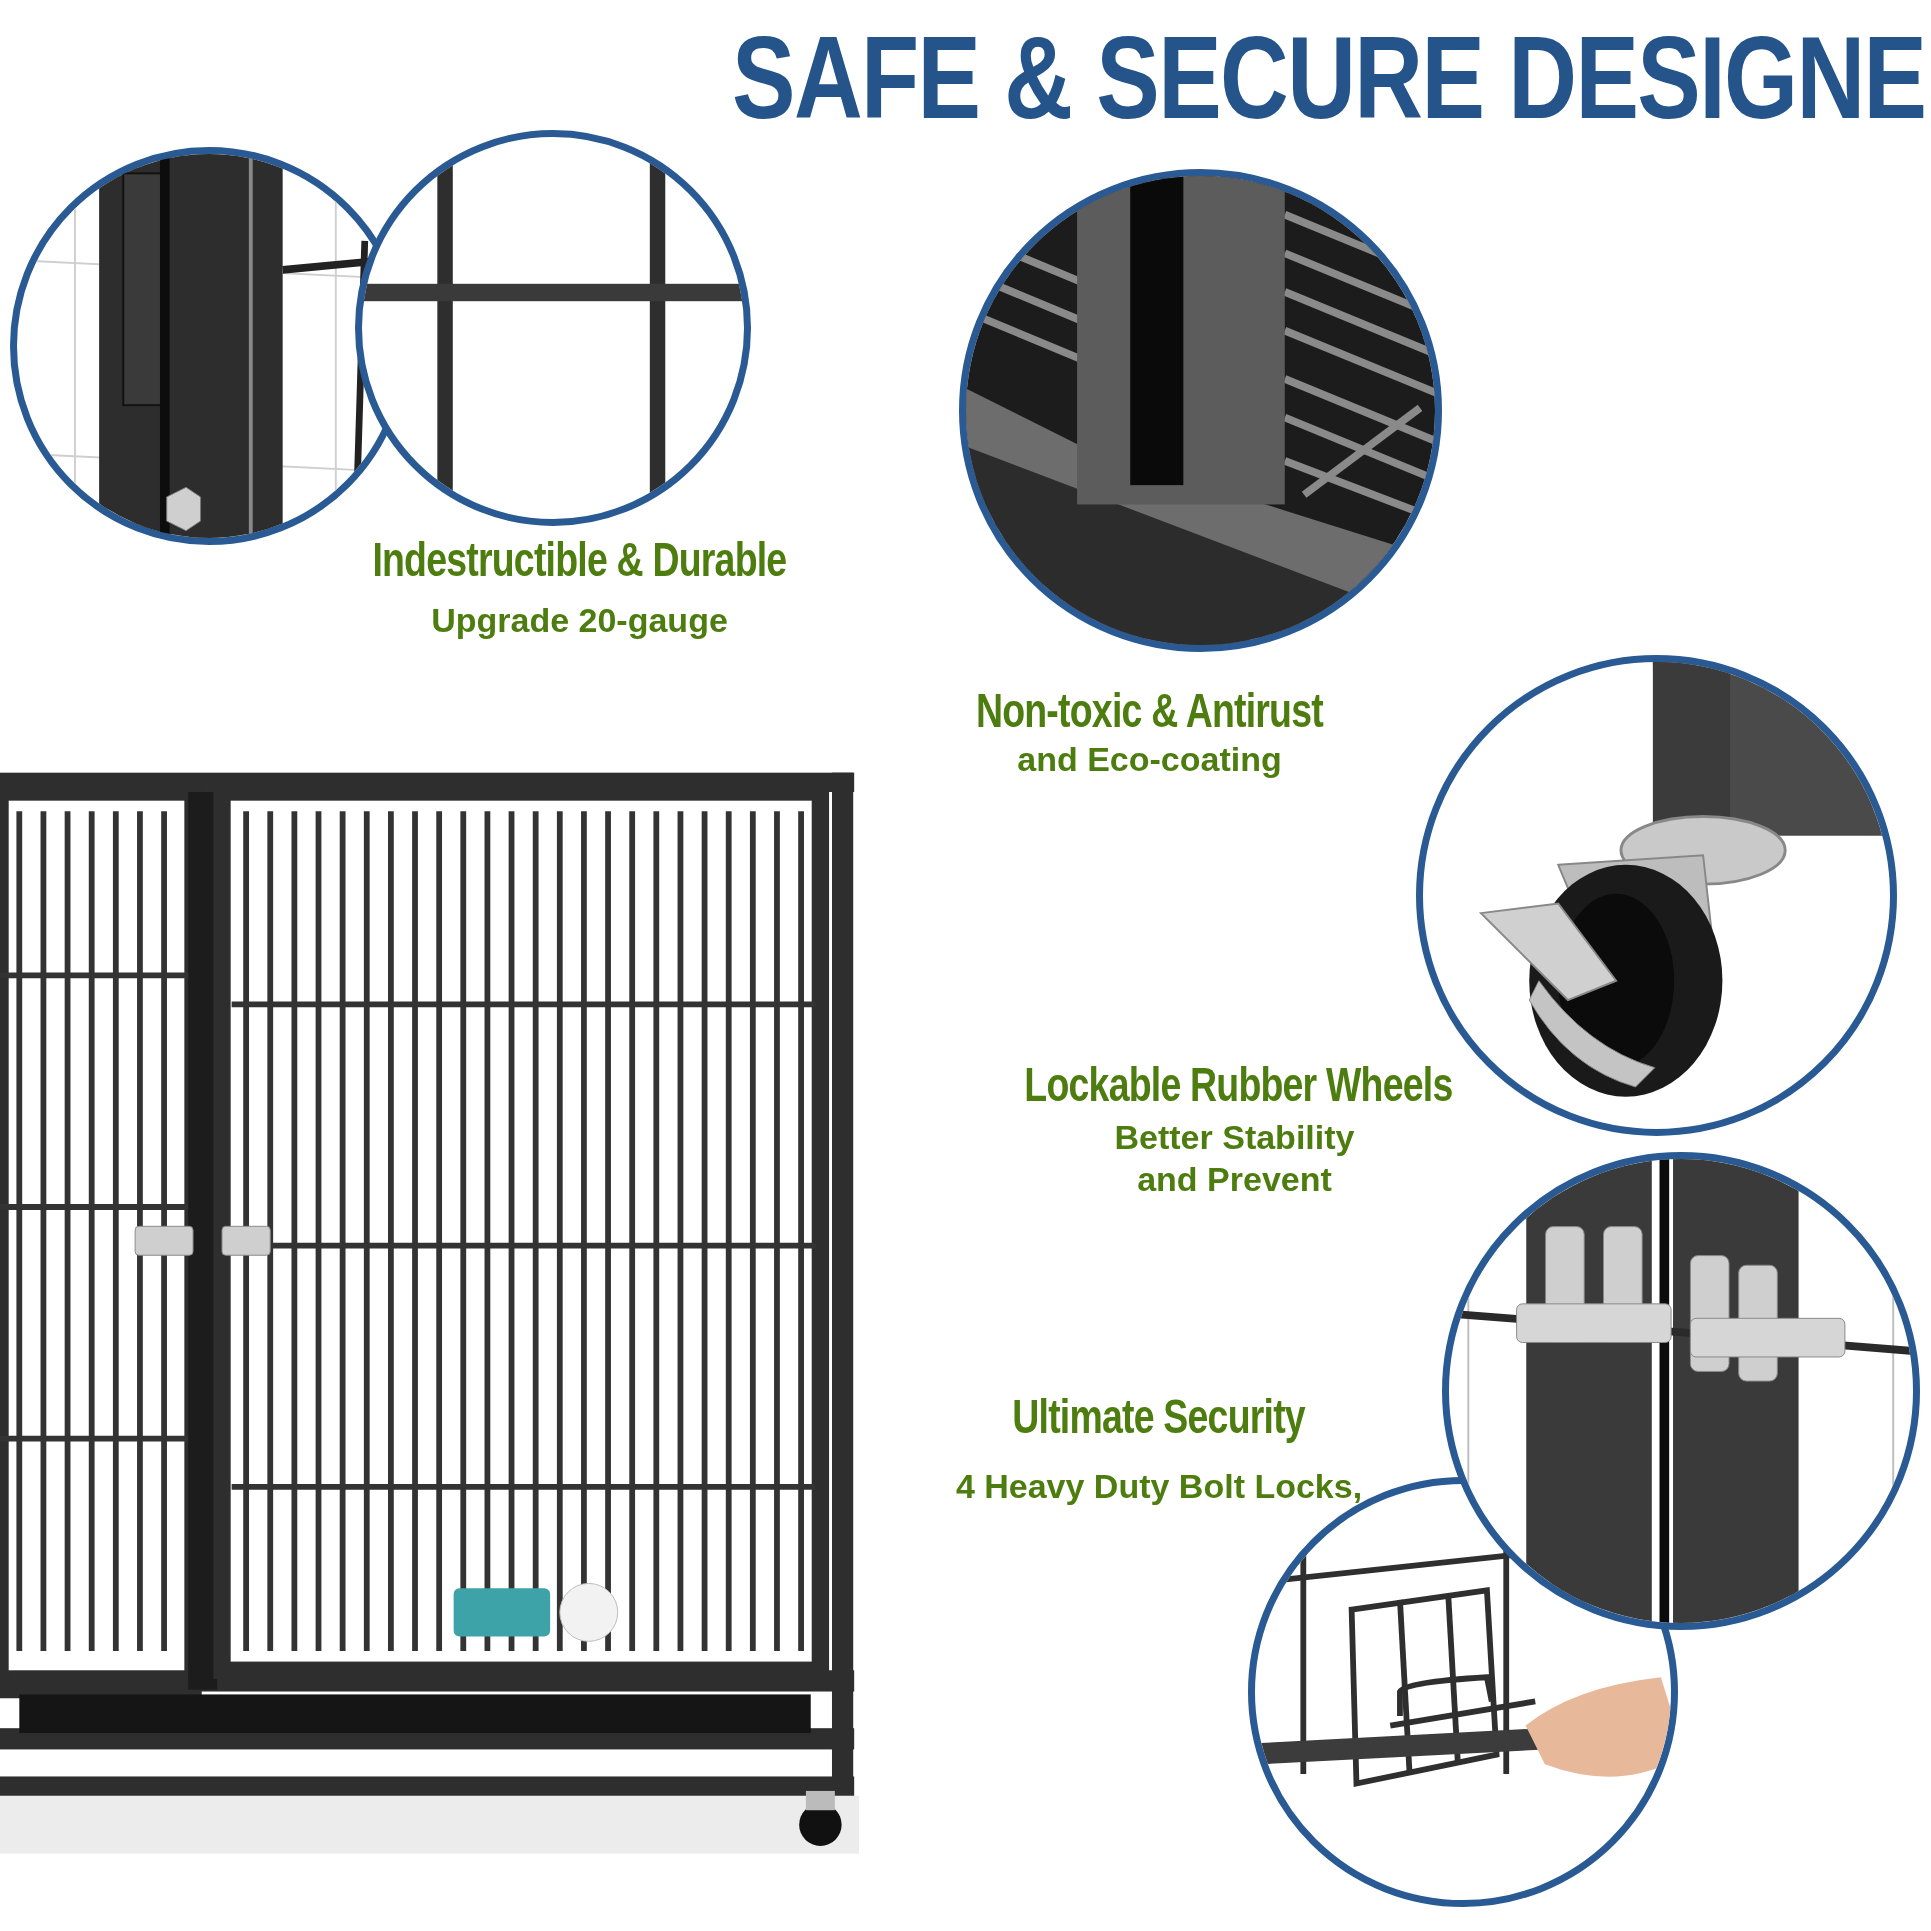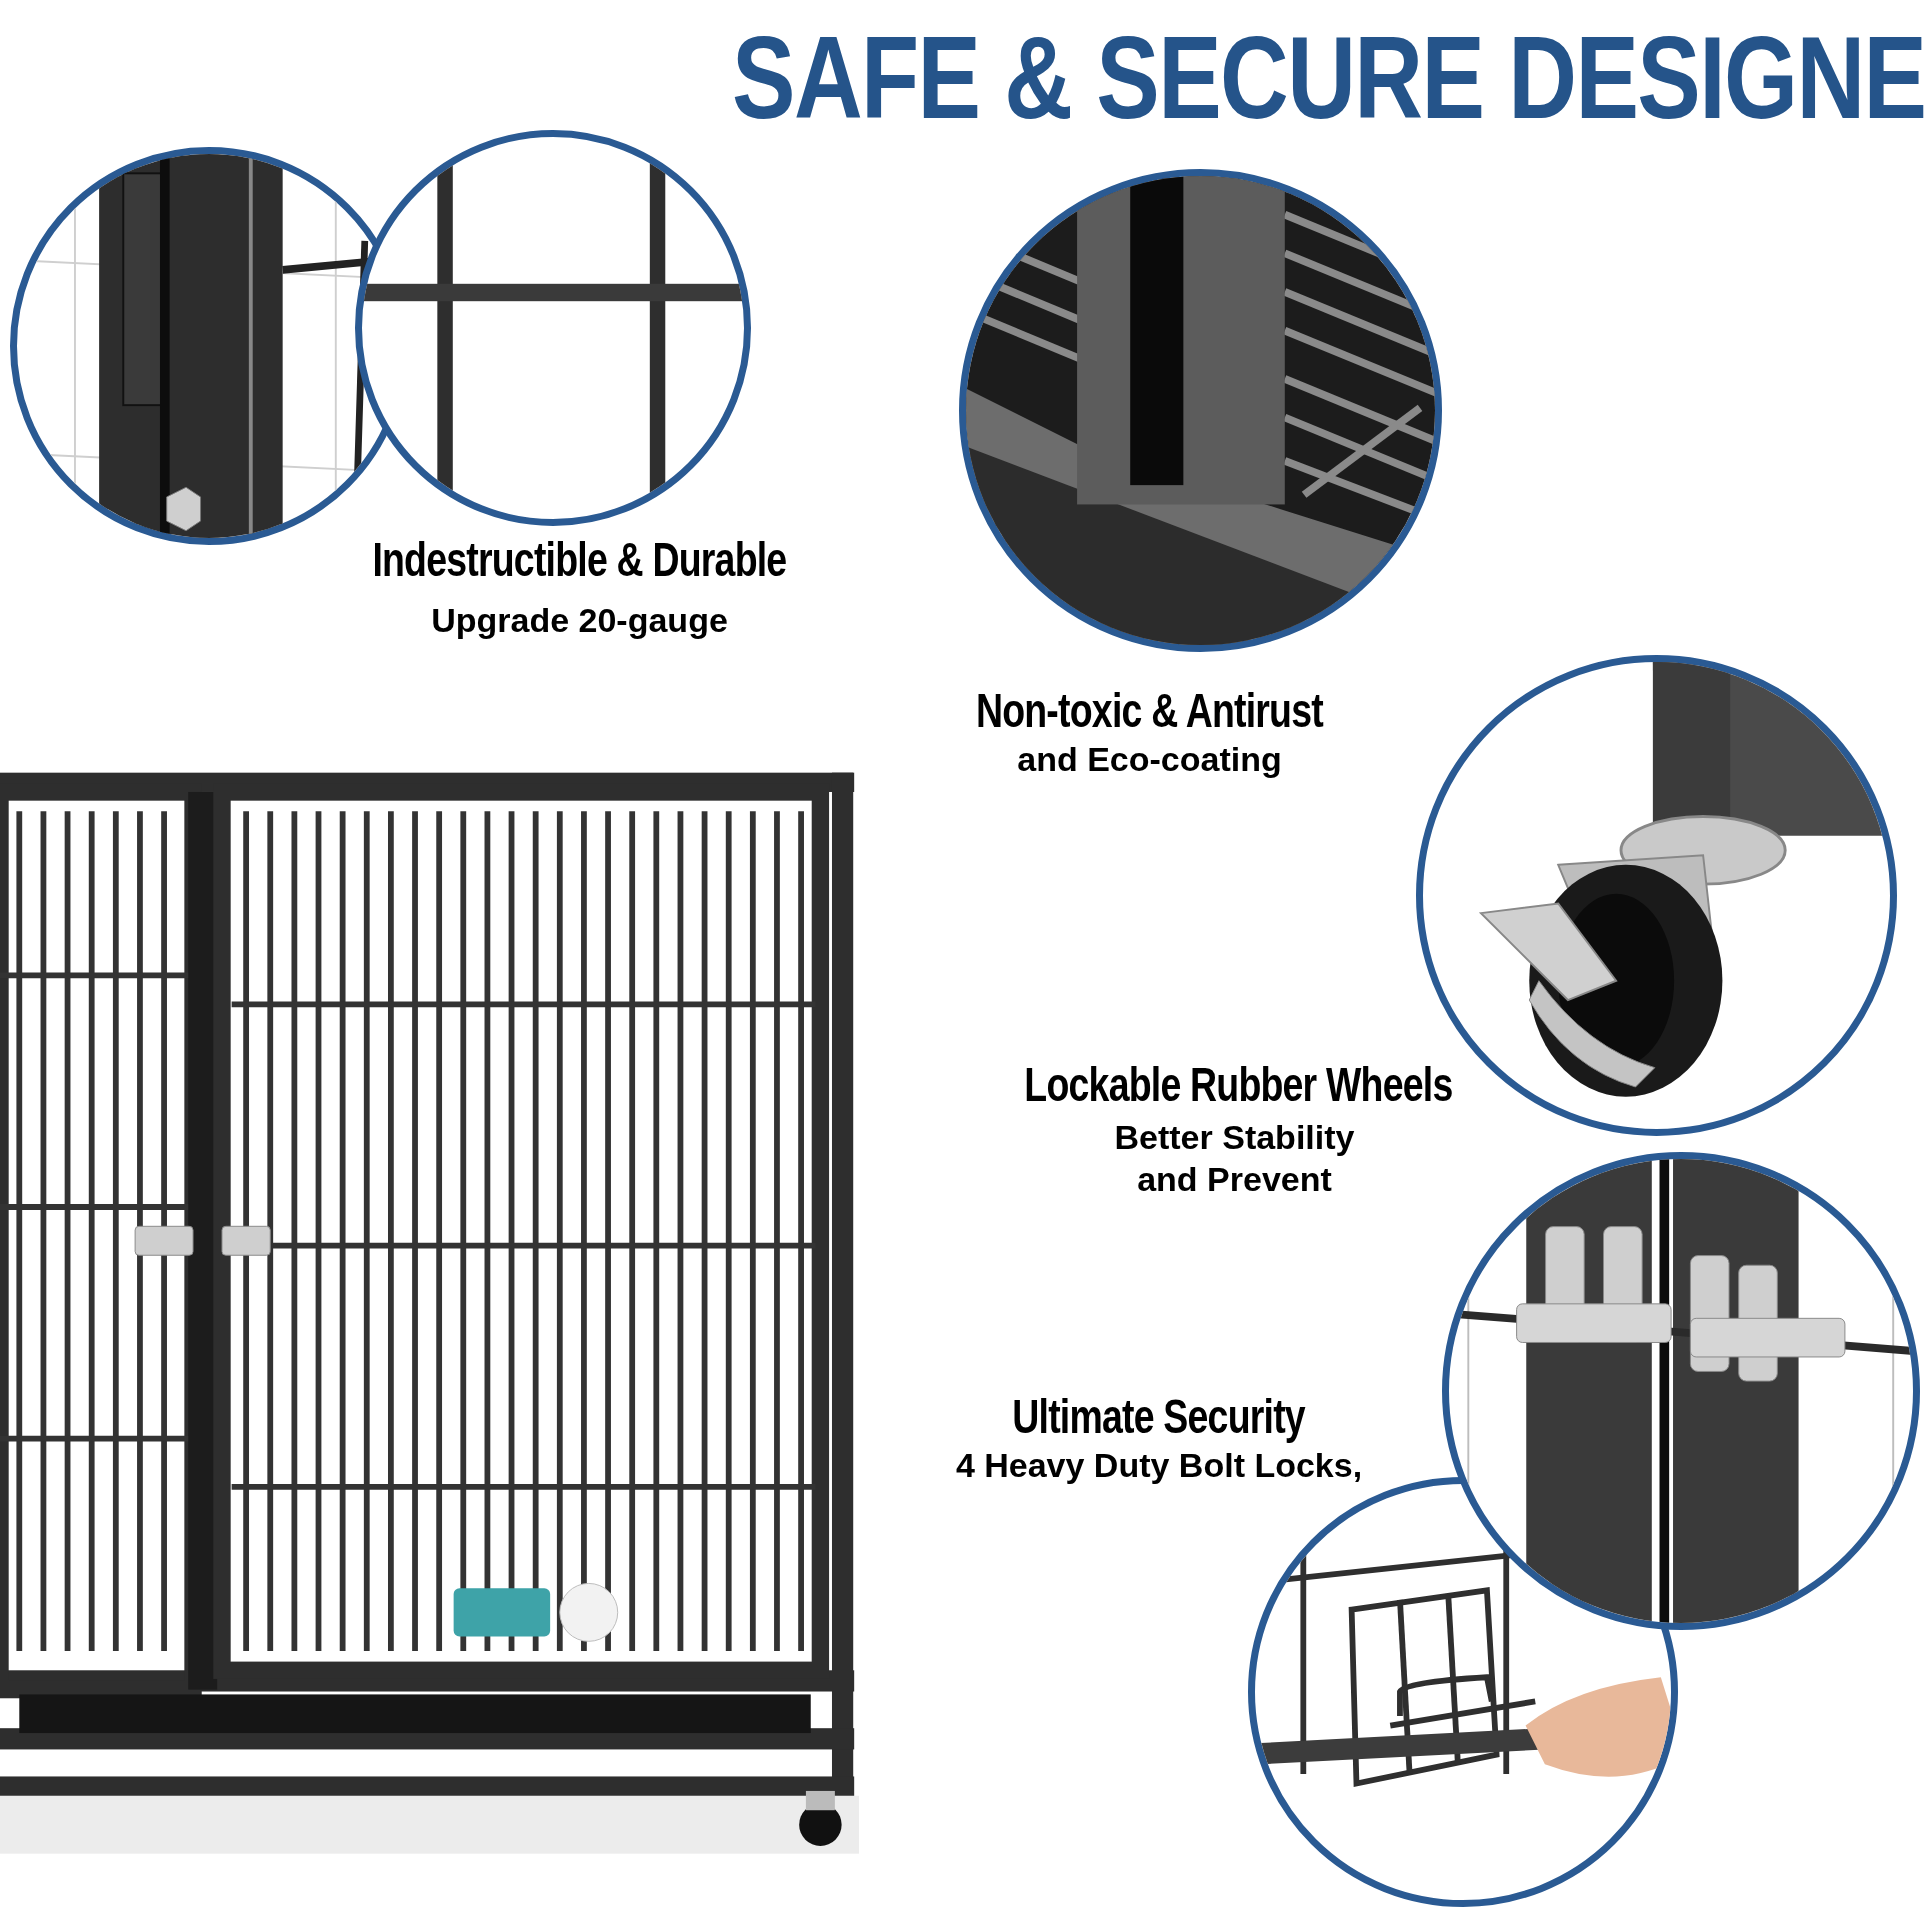--- a/index.html
+++ b/index.html
@@ -1,18 +1,18 @@
 <!DOCTYPE html>
 <html><head>
 <meta charset="utf-8">
 <style>
   html,body{margin:0;padding:0;}
   body{width:1931px;height:1931px;background:#ffffff;position:relative;overflow:hidden;font-family:"Liberation Sans",sans-serif;}
   .title{position:absolute;left:732px;top:21px;width:1180px;height:114px;color:#25548a;font-family:"Liberation Sans",sans-serif;font-weight:bold;font-size:116px;line-height:114px;letter-spacing:-1.9px;text-align:center;transform:scaleX(0.82);transform-origin:left center;white-space:nowrap;}
-  .block{position:absolute;text-align:center;color:#000000;font-family:"Liberation Sans",sans-serif;}
+  .block{position:absolute;text-align:center;color:#4d7c0f;font-family:"Liberation Sans",sans-serif;}
   .h{font-weight:bold;font-size:48px;line-height:54px;letter-spacing:-1px;white-space:nowrap;display:inline-block;transform:scaleX(0.78);}
   .s{font-weight:bold;font-size:34px;line-height:42px;white-space:nowrap;}
   .circle{position:absolute;border-radius:50%;border:7.7px solid #2a5a93;box-sizing:border-box;overflow:hidden;background:#fff;}
   .cage{position:absolute;left:0;top:763px;width:859px;height:1110px;}
 </style>
 </head>
 <body>
 
 <div class="title">SAFE &amp; SECURE DESIGNED</div>
 
@@ -125,21 +125,21 @@
     <rect x="160" y="70" width="40" height="120" rx="8" fill="#cfcfcf" stroke="#888"></rect>
     <rect x="250" y="100" width="40" height="120" rx="8" fill="#cfcfcf" stroke="#888"></rect>
     <rect x="300" y="110" width="40" height="120" rx="8" fill="#cfcfcf" stroke="#888"></rect>
     <rect x="70" y="150" width="160" height="40" rx="6" fill="#d6d6d6" stroke="#888"></rect>
     <rect x="250" y="165" width="160" height="40" rx="6" fill="#d6d6d6" stroke="#888"></rect>
   </svg>
 </div>
 
 <div class="block" style="left:908px;top:1390px;width:502px;">
   <div class="h">Ultimate Security</div>
-  <div class="s" style="">4 Heavy Duty Bolt Locks,</div>
+  <div class="s" style="margin-top:21px;">4 Heavy Duty Bolt Locks,</div>
 </div>
 
 <div class="cage">
   <svg width="859" height="1110" viewBox="0 0 890 1150">
     <rect x="0" y="1070" width="890" height="60" fill="#ececec"></rect>
 
     <rect x="0" y="10" width="885" height="20" fill="#2e2e2e"></rect>
     <rect x="862" y="10" width="22" height="1050" fill="#2e2e2e"></rect>
     <rect x="0" y="1000" width="885" height="22" fill="#2e2e2e"></rect>
     <rect x="0" y="1050" width="885" height="20" fill="#2e2e2e"></rect>

